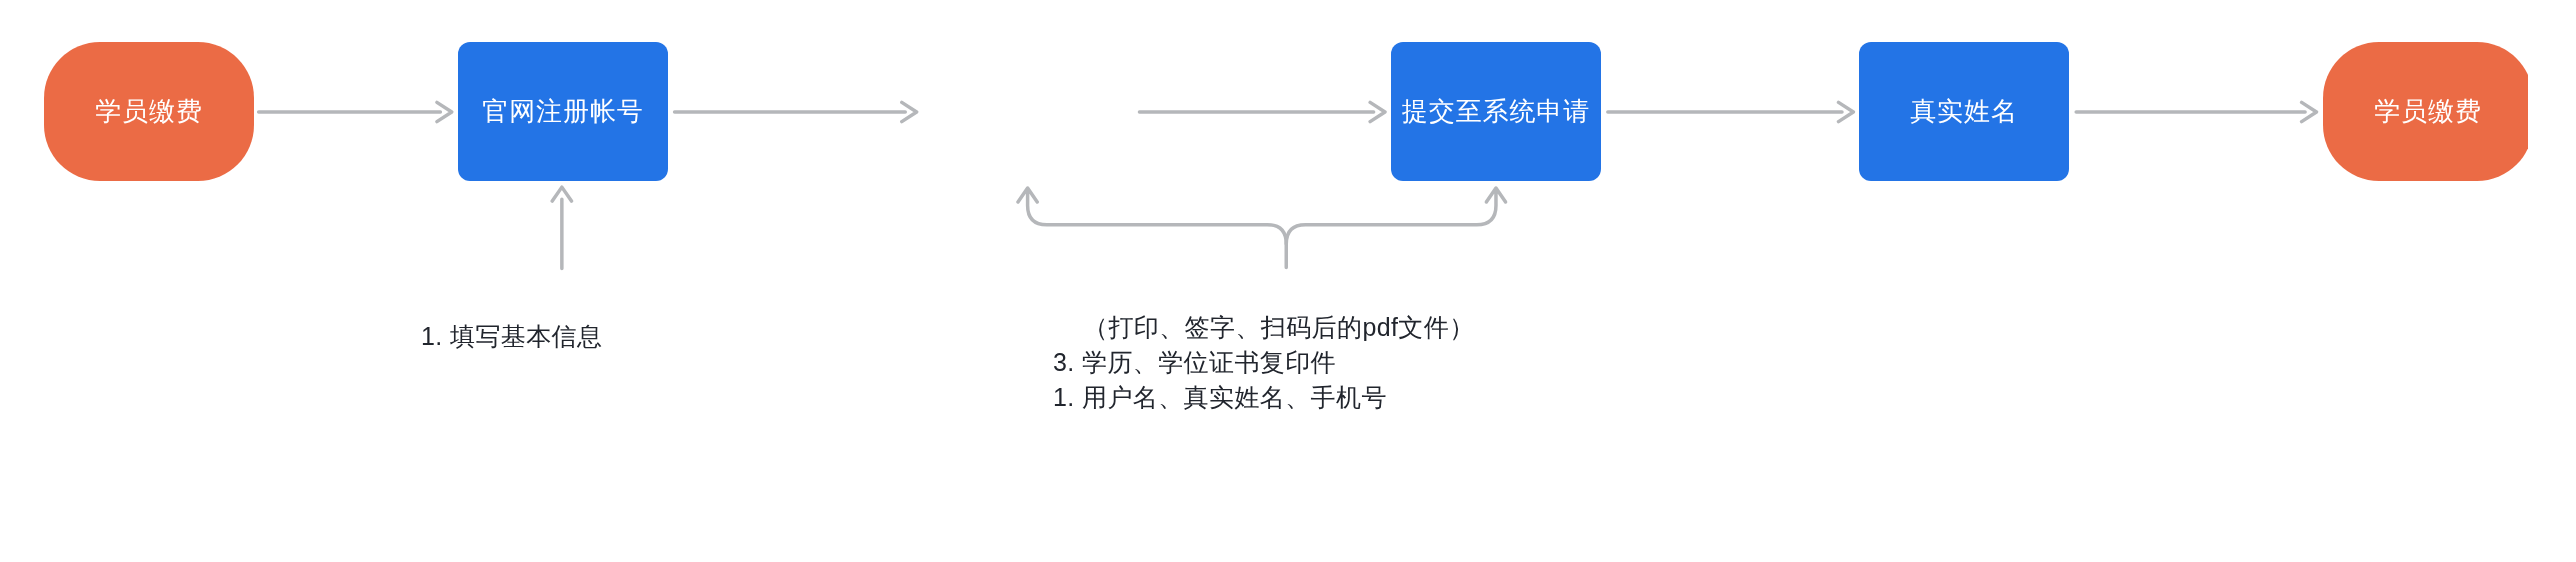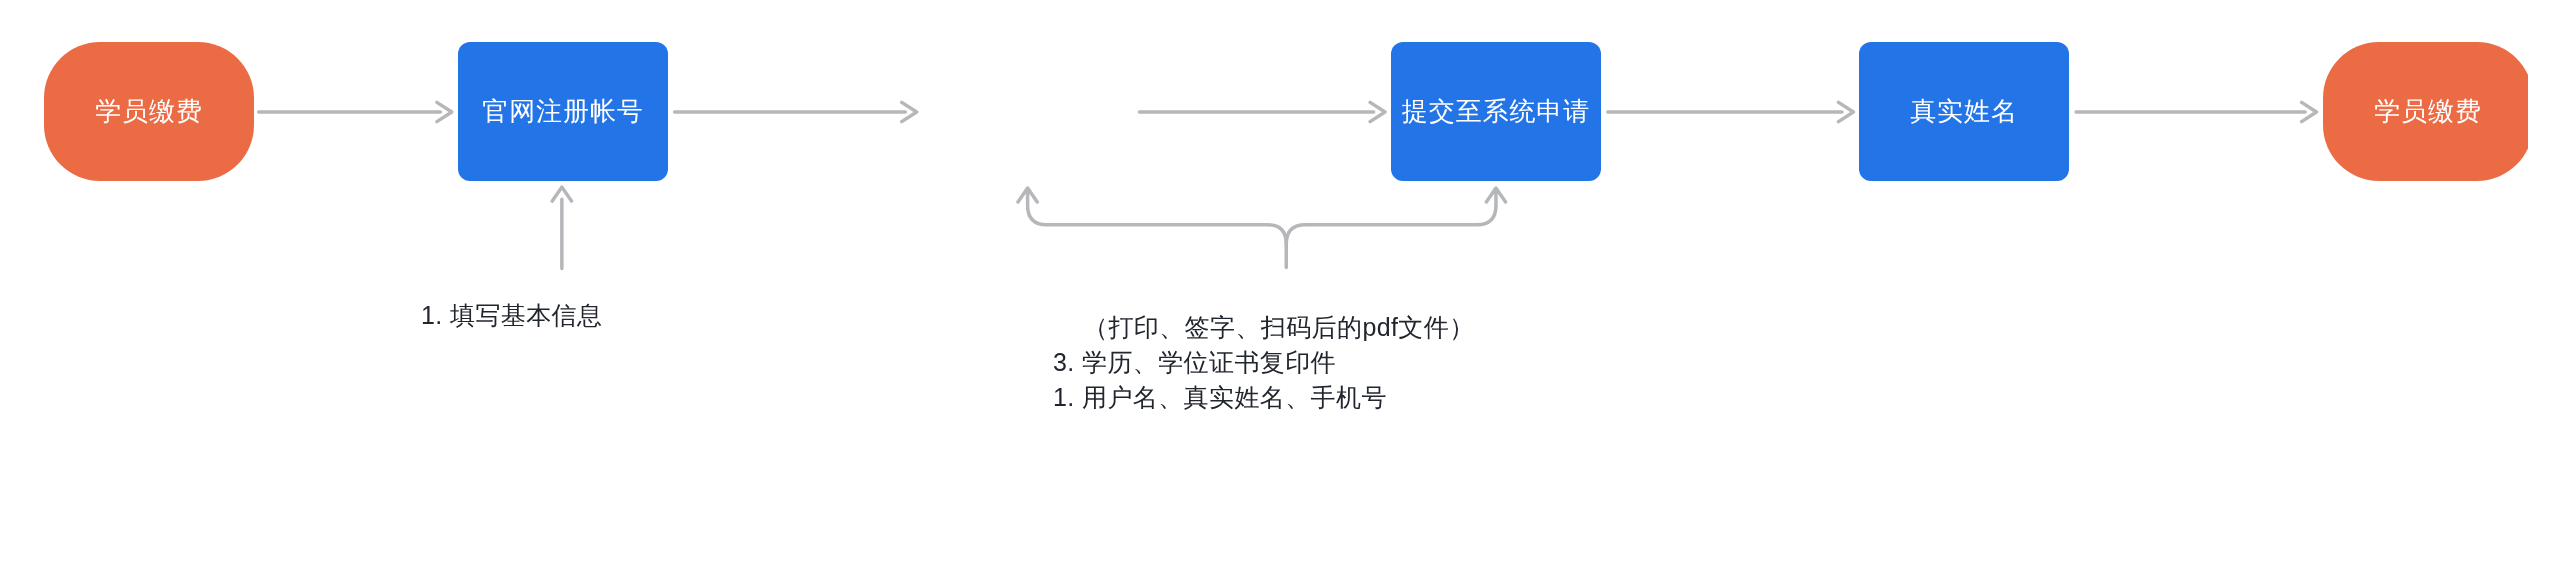--- a/index.html
+++ b/index.html
@@ -86,21 +86,21 @@
   <div class="node process" style="left:1391px">
     <span>提交至系统申请</span>
   </div>
   <div class="node process" style="left:1859px">
     <span>真实姓名</span>
   </div>
   <div class="node terminal" style="left:2323px">
     <span>学员缴费</span>
   </div>
 
-  <div class="note" style="left:421px; top:298px">
+  <div class="note" style="left:421px; top:319px">
     <div class="note-line">1. 填写基本信息</div>
   </div>
 
   <div class="note" style="left:1053px; top:310px">
     <div class="note-line indent">（打印、签字、扫码后的pdf文件）</div>
     <div class="note-line">3. 学历、学位证书复印件</div>
     <div class="note-line">1. 用户名、真实姓名、手机号</div>
   </div>
 
 </div>

